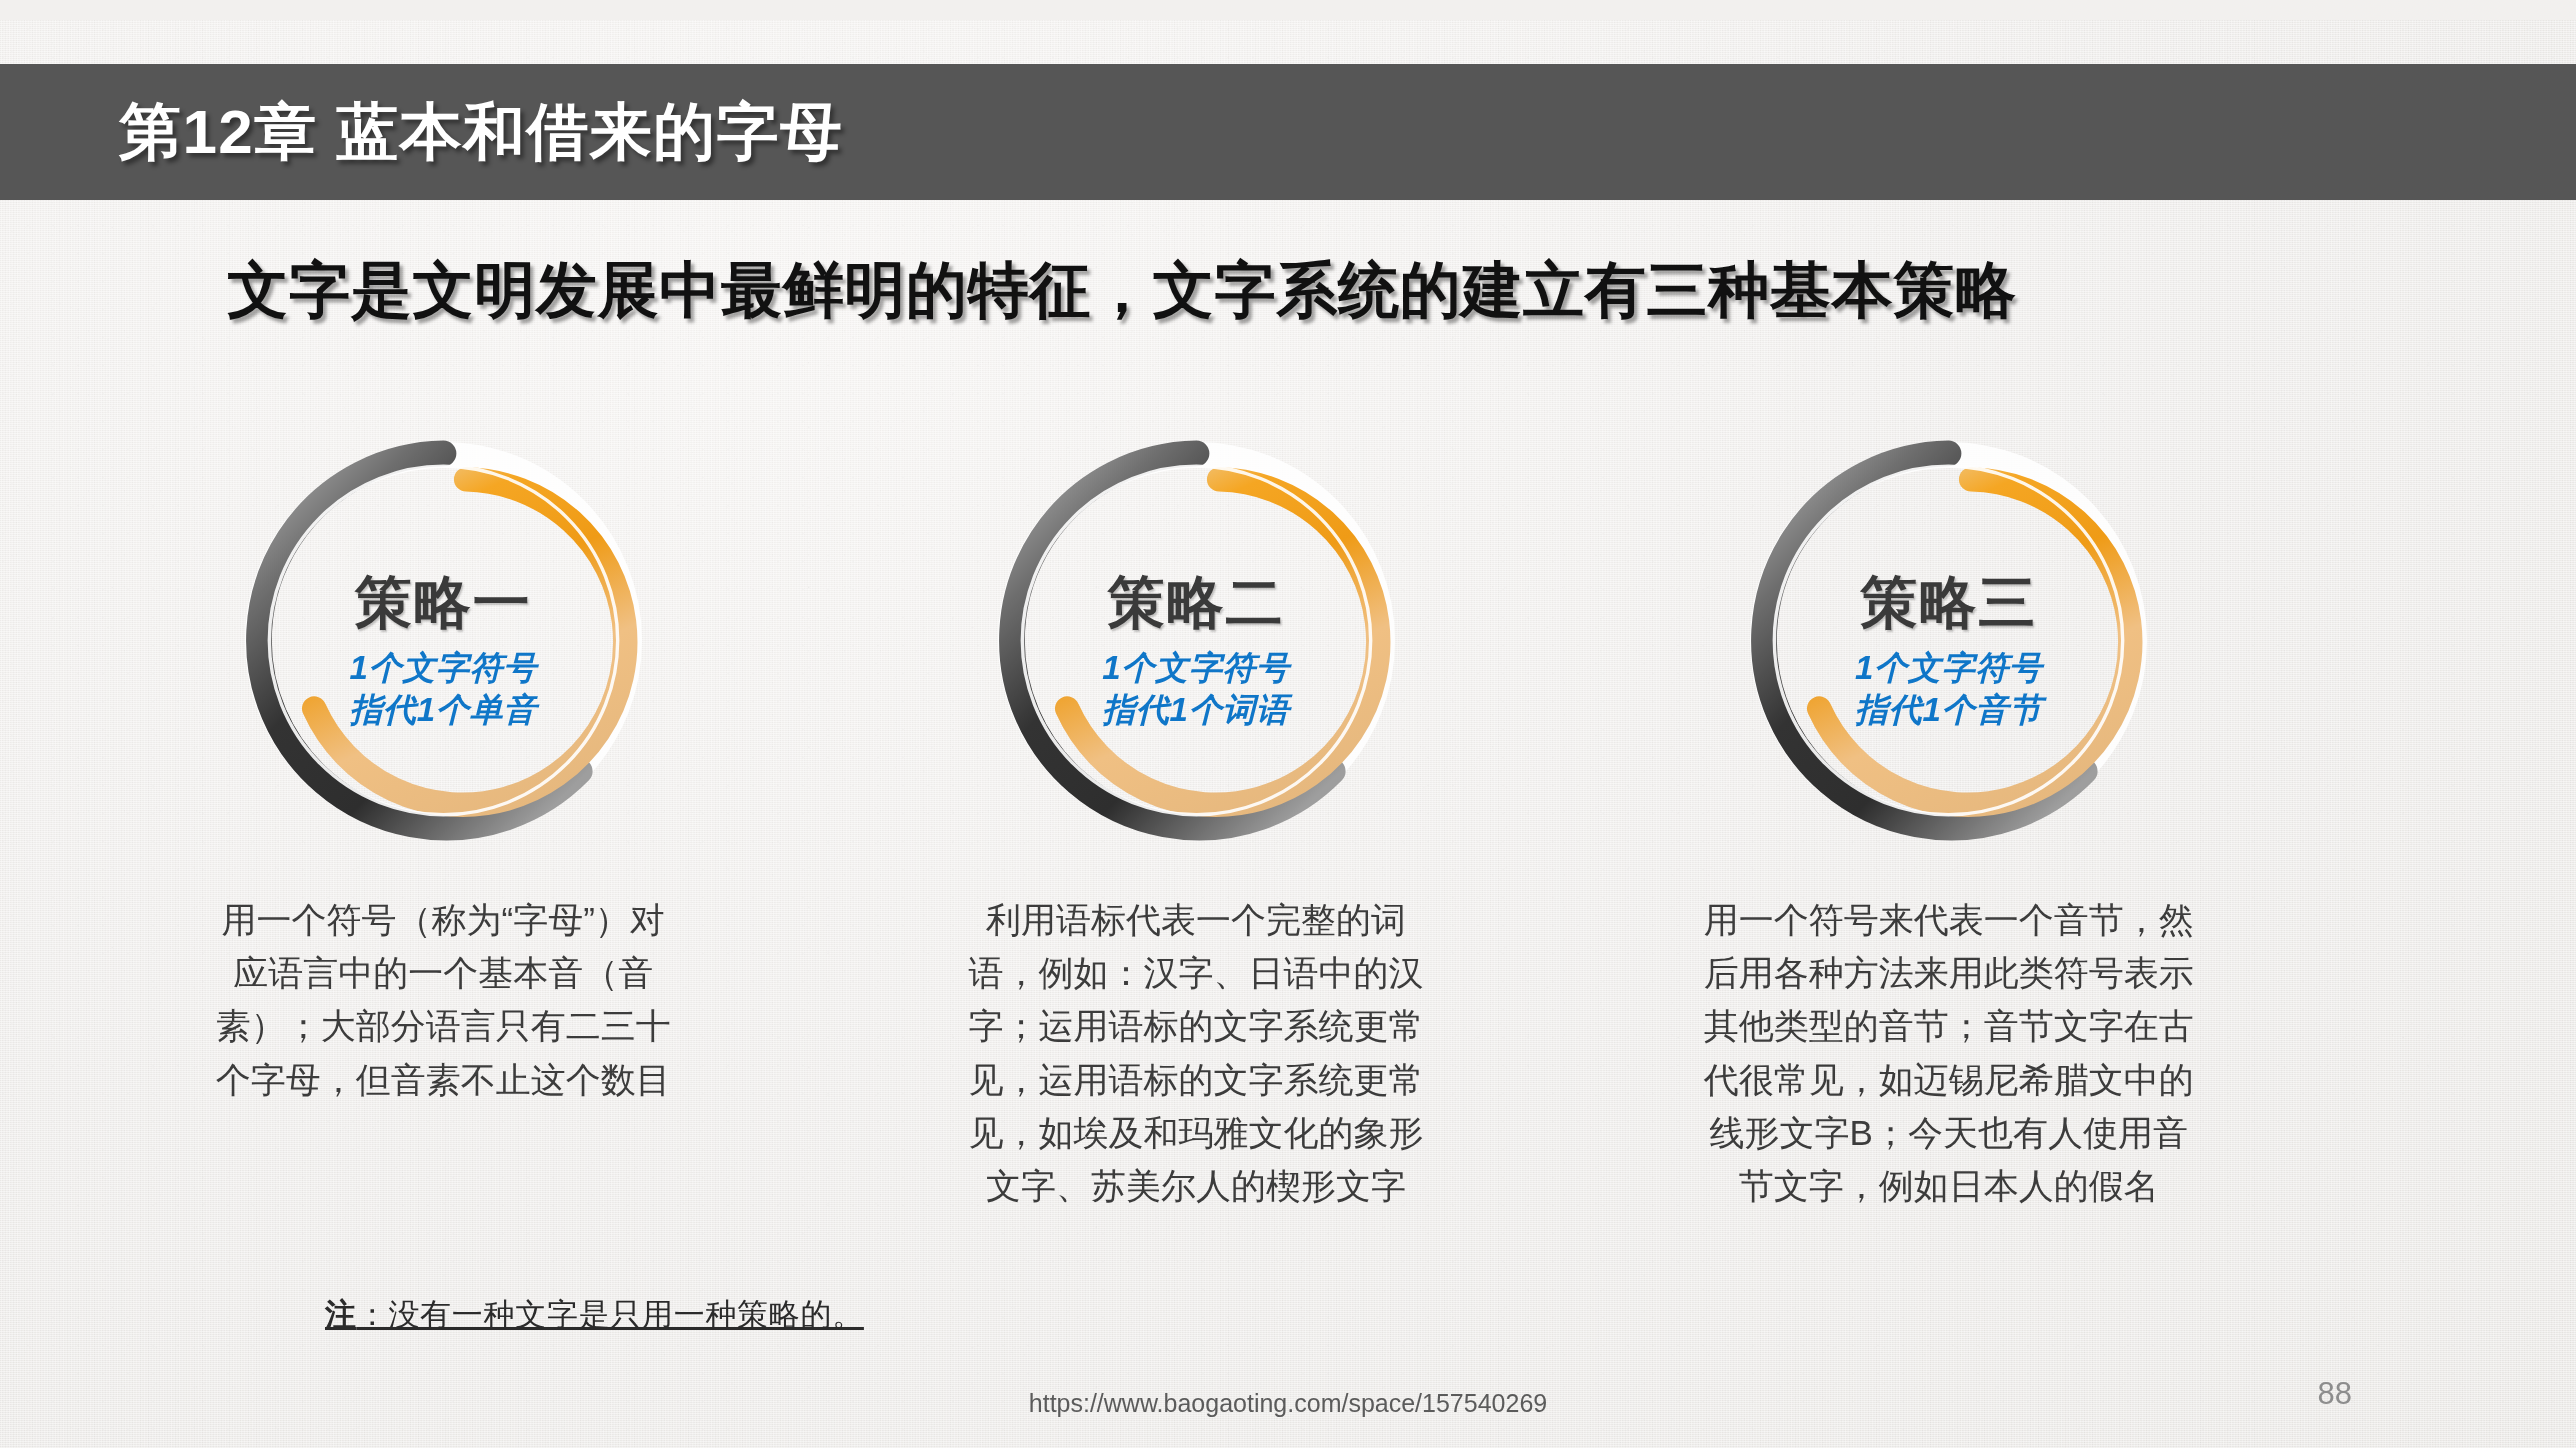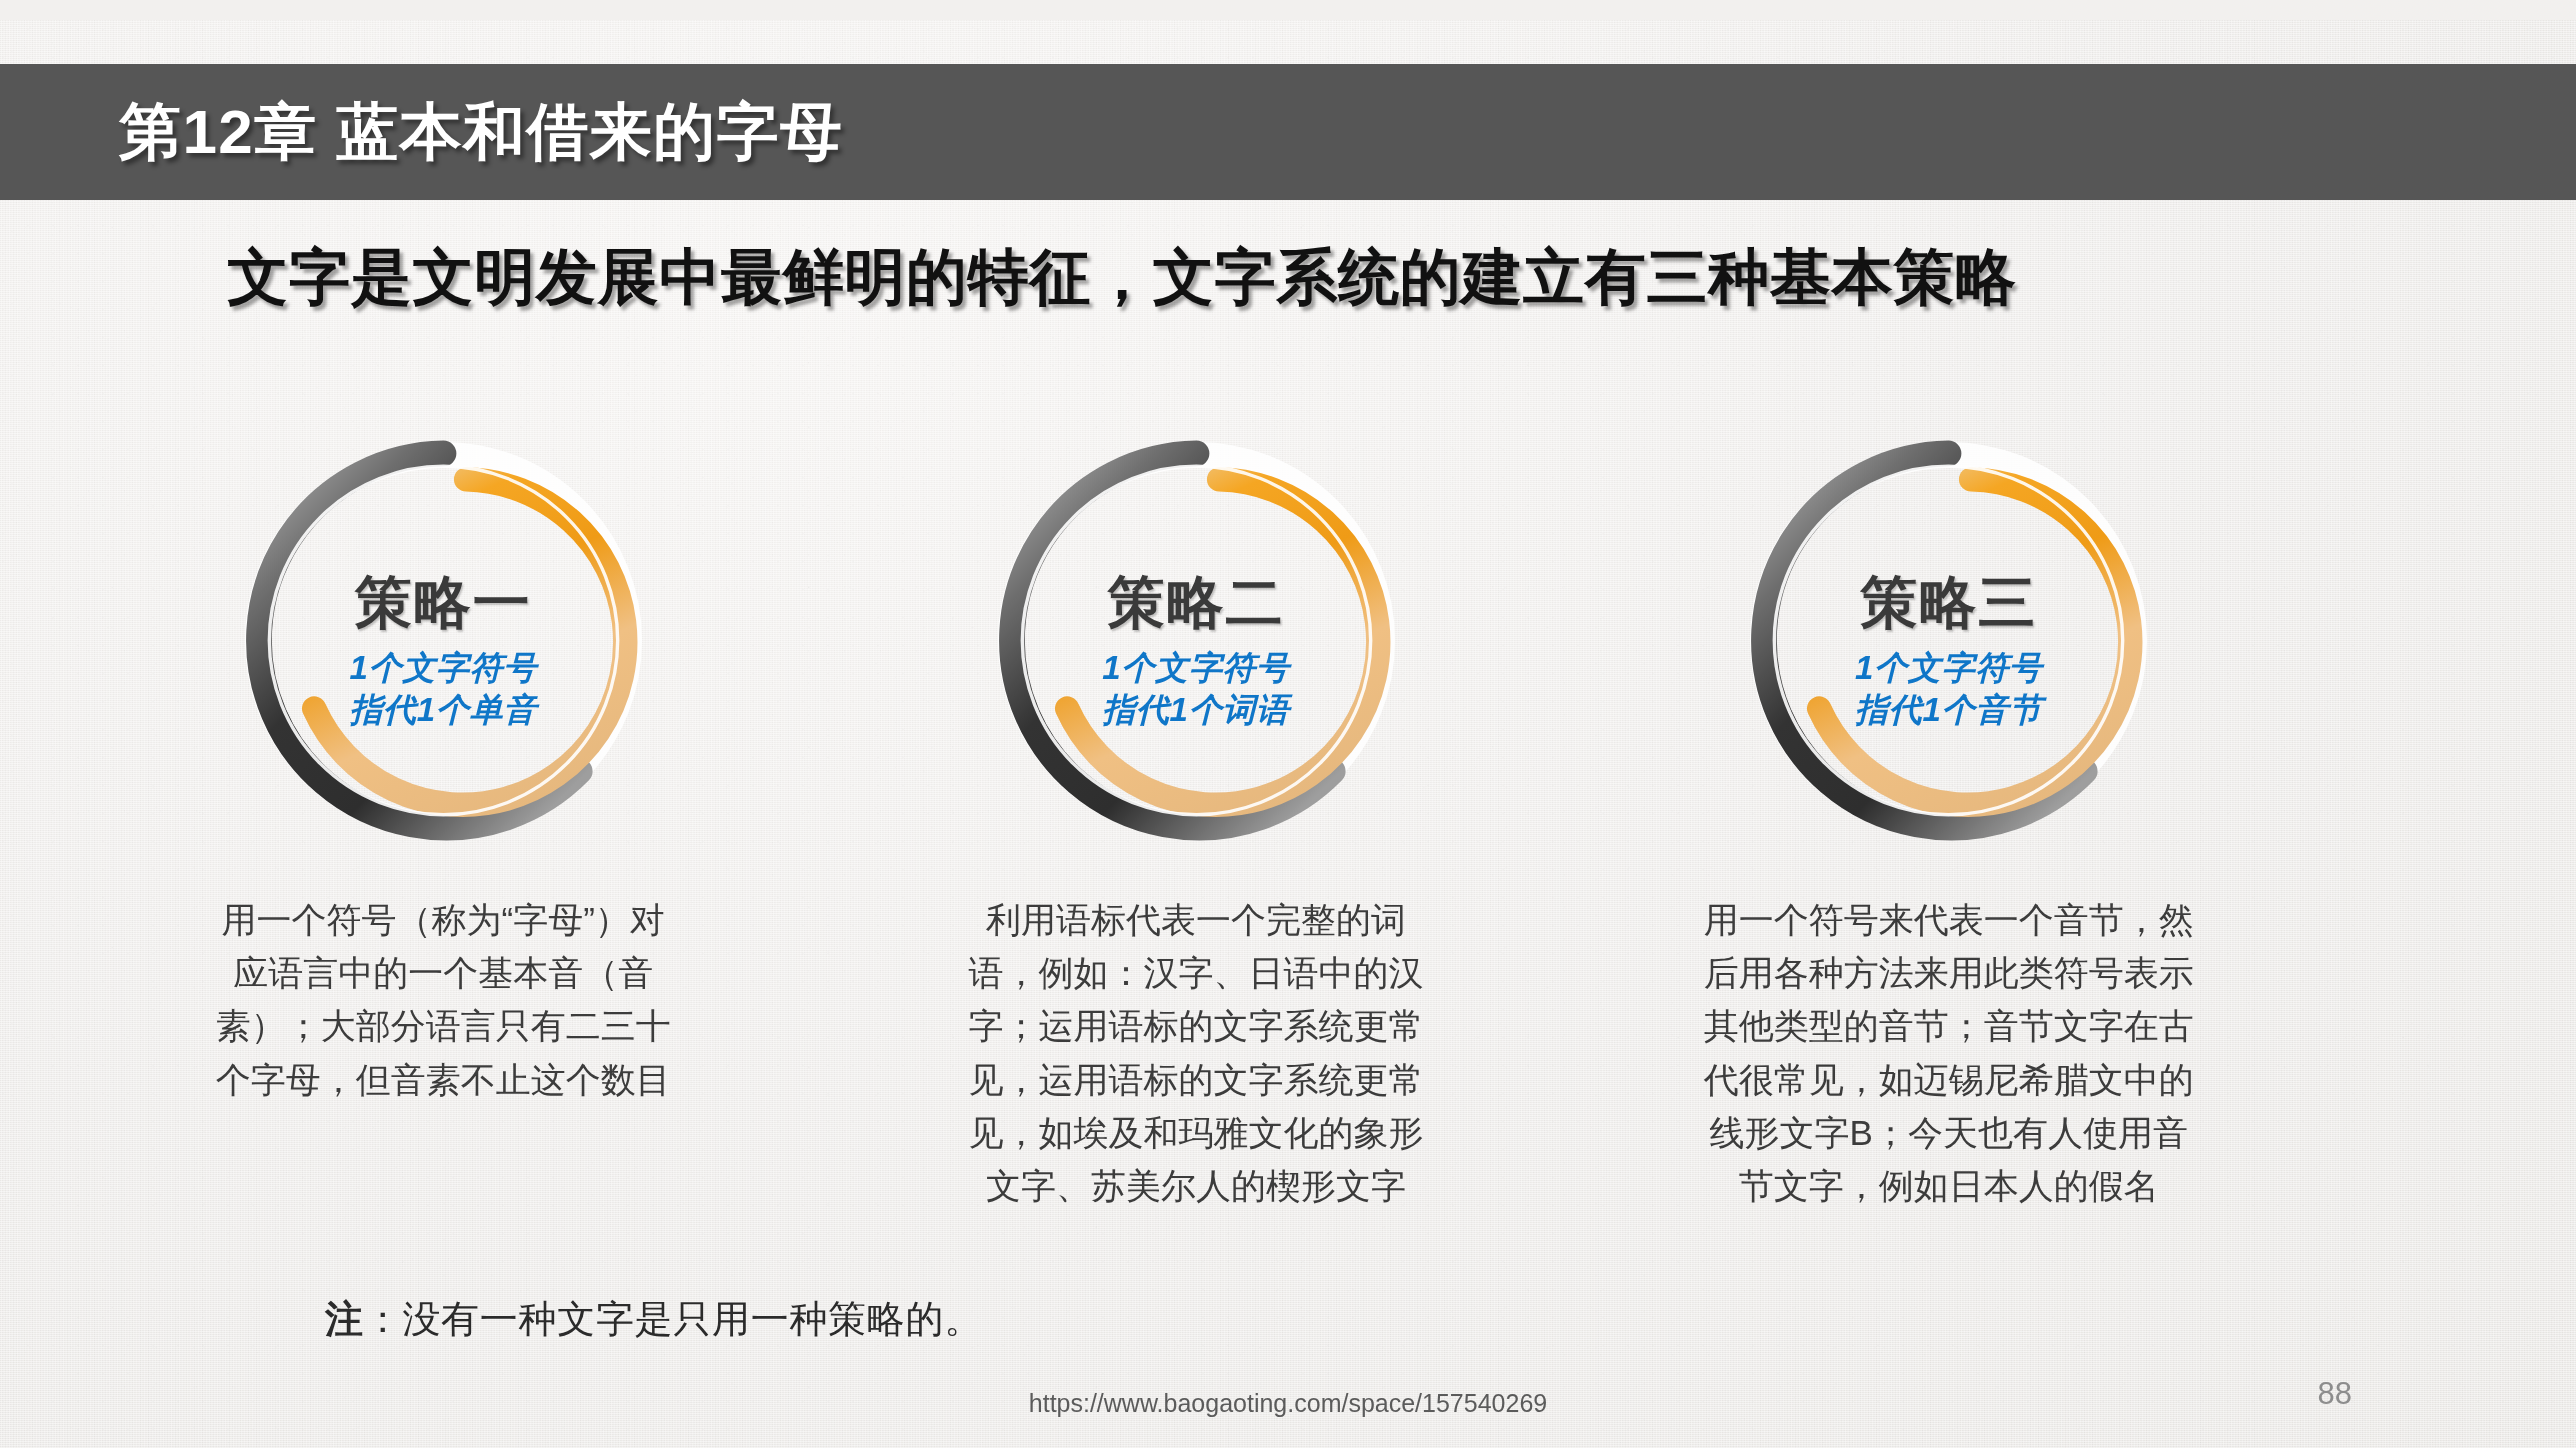--- a/index.html
+++ b/index.html
@@ -37,21 +37,21 @@
   }
   #title-text{
     position:absolute;left:119px;top:50%;transform:translateY(-50%);
     color:#ffffff;font-size:62px;font-weight:bold;letter-spacing:1.4px;
     text-shadow:3.4px 4.1px 4.1px rgba(0,0,0,.42);
     white-space:nowrap;
   }
 
   
   #main-heading{
-    position:absolute;left:0;top:217px;width:2244px;text-align:center;
+    position:absolute;left:0;top:230px;width:2244px;text-align:center;
     font-size:61px;font-weight:bold;color:#111111;letter-spacing:0.7px;
     text-shadow:3.4px 4.1px 3.4px rgba(0,0,0,.35);
   }
 
   
   #columns{
     position:absolute;left:0;top:407px;width:2392px;height:881px;
     display:flex;justify-content:center;align-items:flex-start;
   }
   .column{
@@ -85,21 +85,21 @@
   
   .body-text{
     margin-top:39px;width:475px;text-align:center;
     font-size:35px;line-height:1.52;color:#3c3c3c;letter-spacing:0px;
   }
   .c3 .body-text{width:502px;}
 
   
   #footnote{
     position:absolute;left:325px;top:1274px;
-    font-size:38px;color:#2b2b2b;letter-spacing:0.7px;
+    font-size:31px;color:#2b2b2b;letter-spacing:0.7px;text-decoration:underline;
   }
   #footnote .fn-label{font-weight:bold;}
 
   
   #footer-url{
     position:absolute;left:0;top:1369px;width:2576px;text-align:center;
     font-size:25px;color:#5b5b5b;letter-spacing:0px;
   }
   #page-number{
     position:absolute;right:224px;top:1356px;

